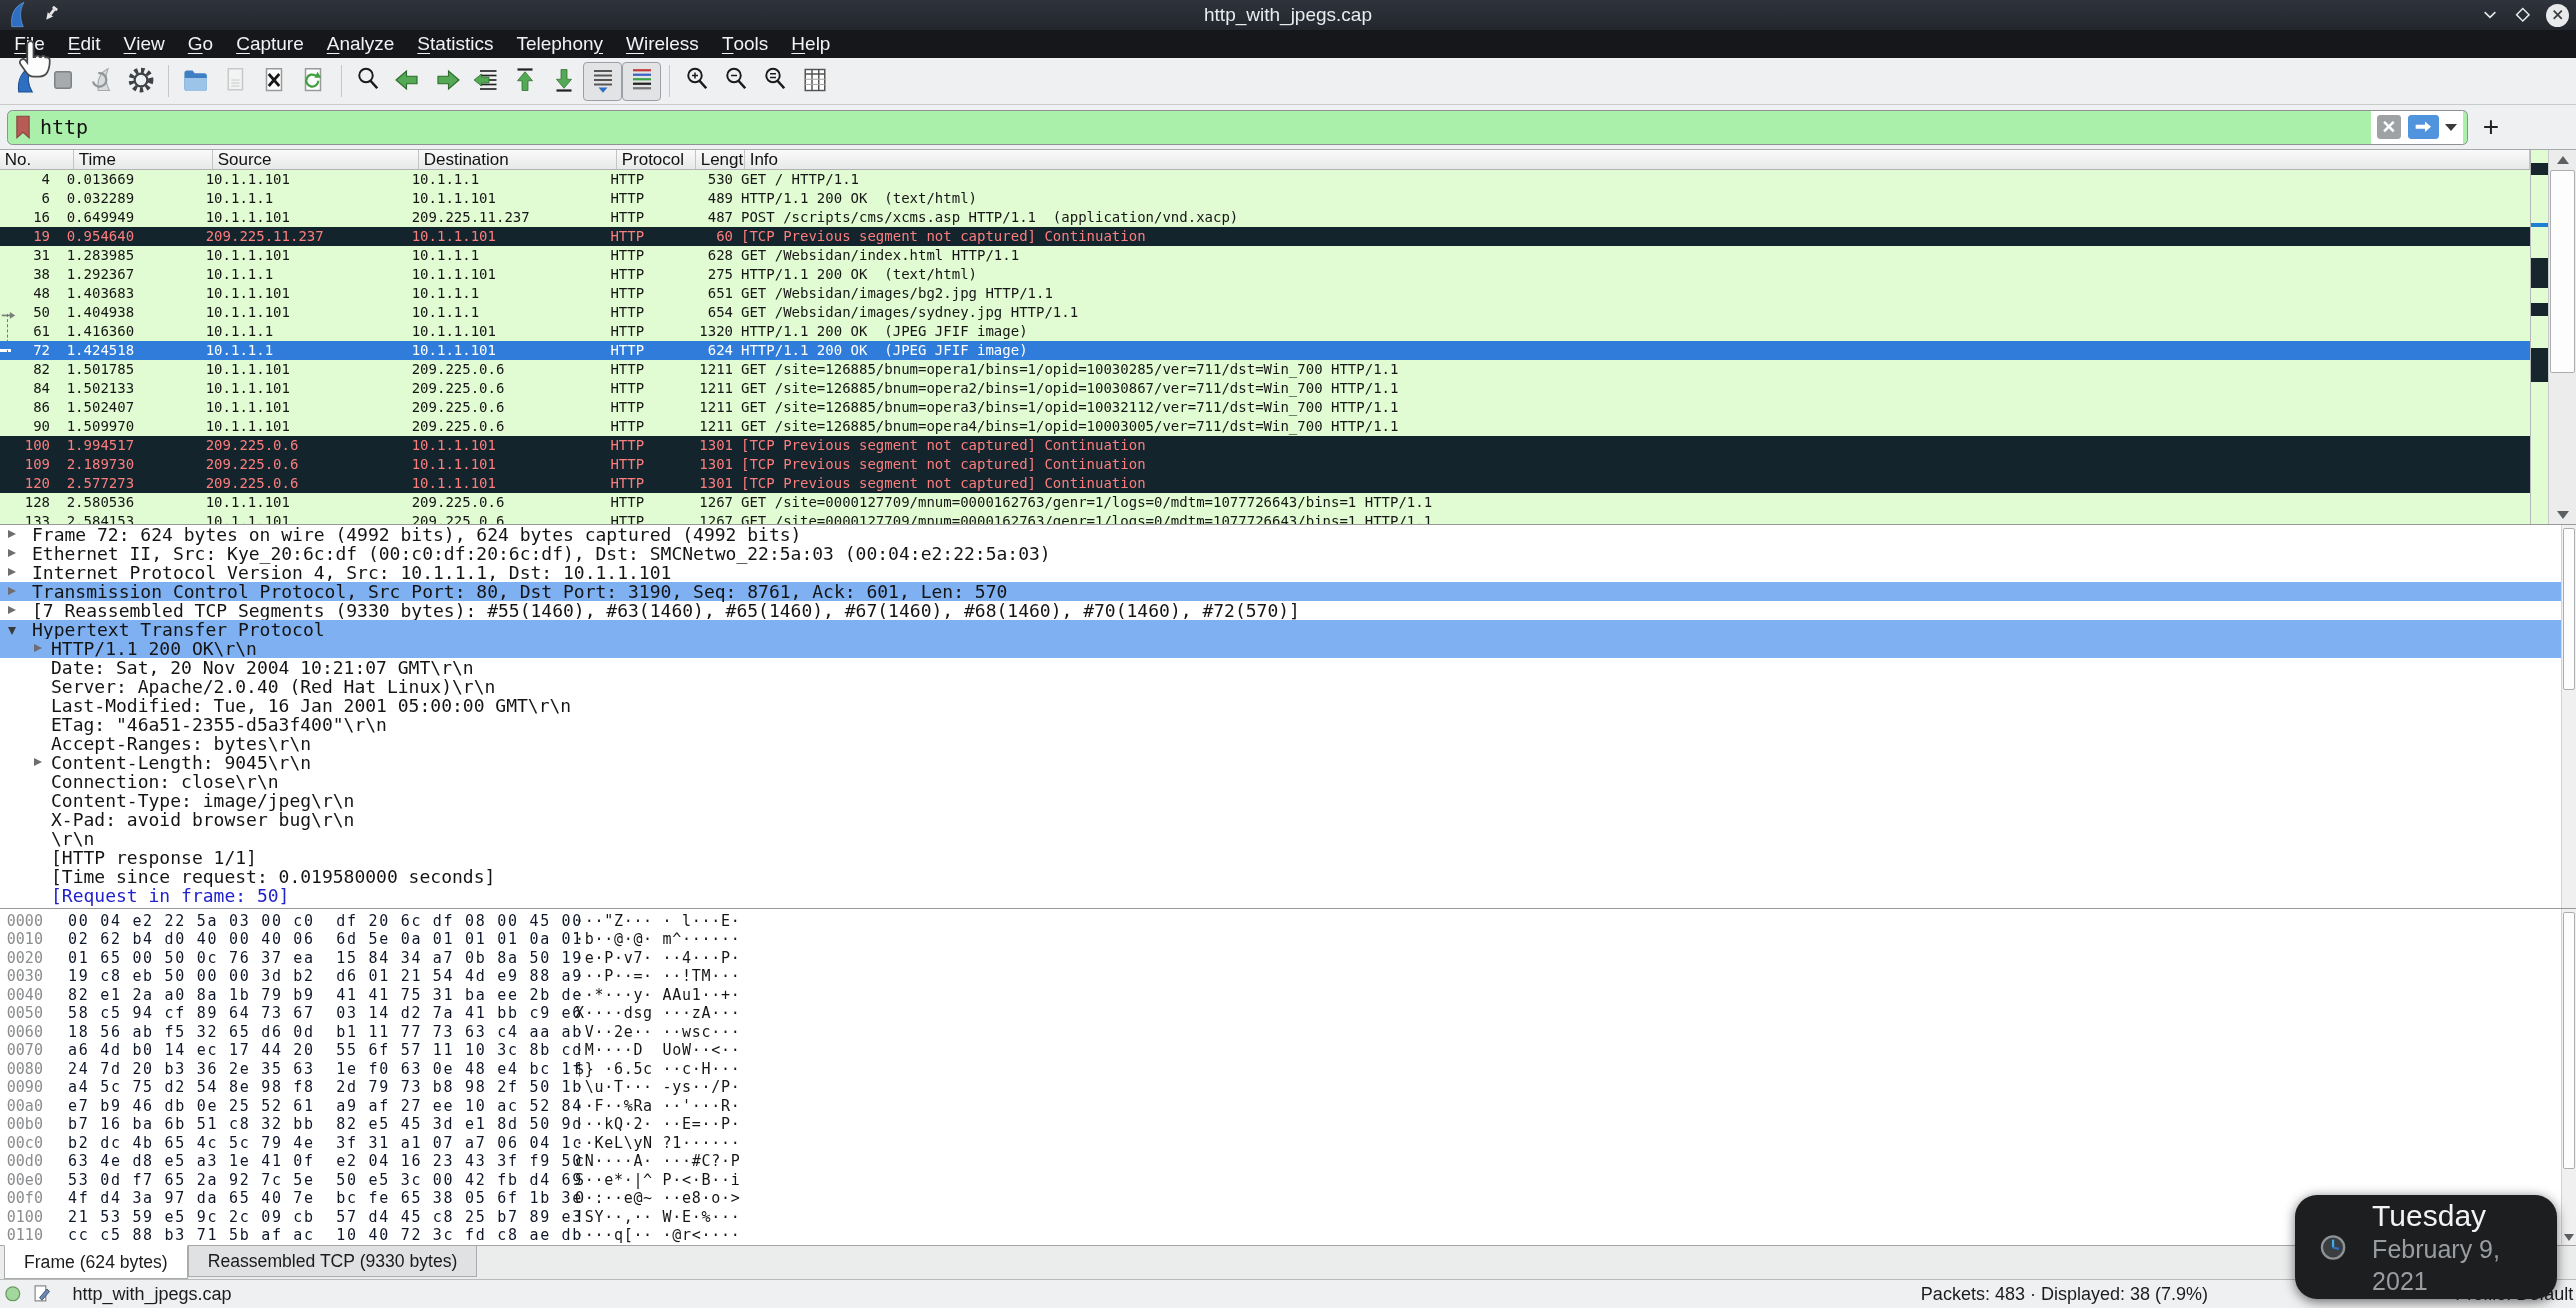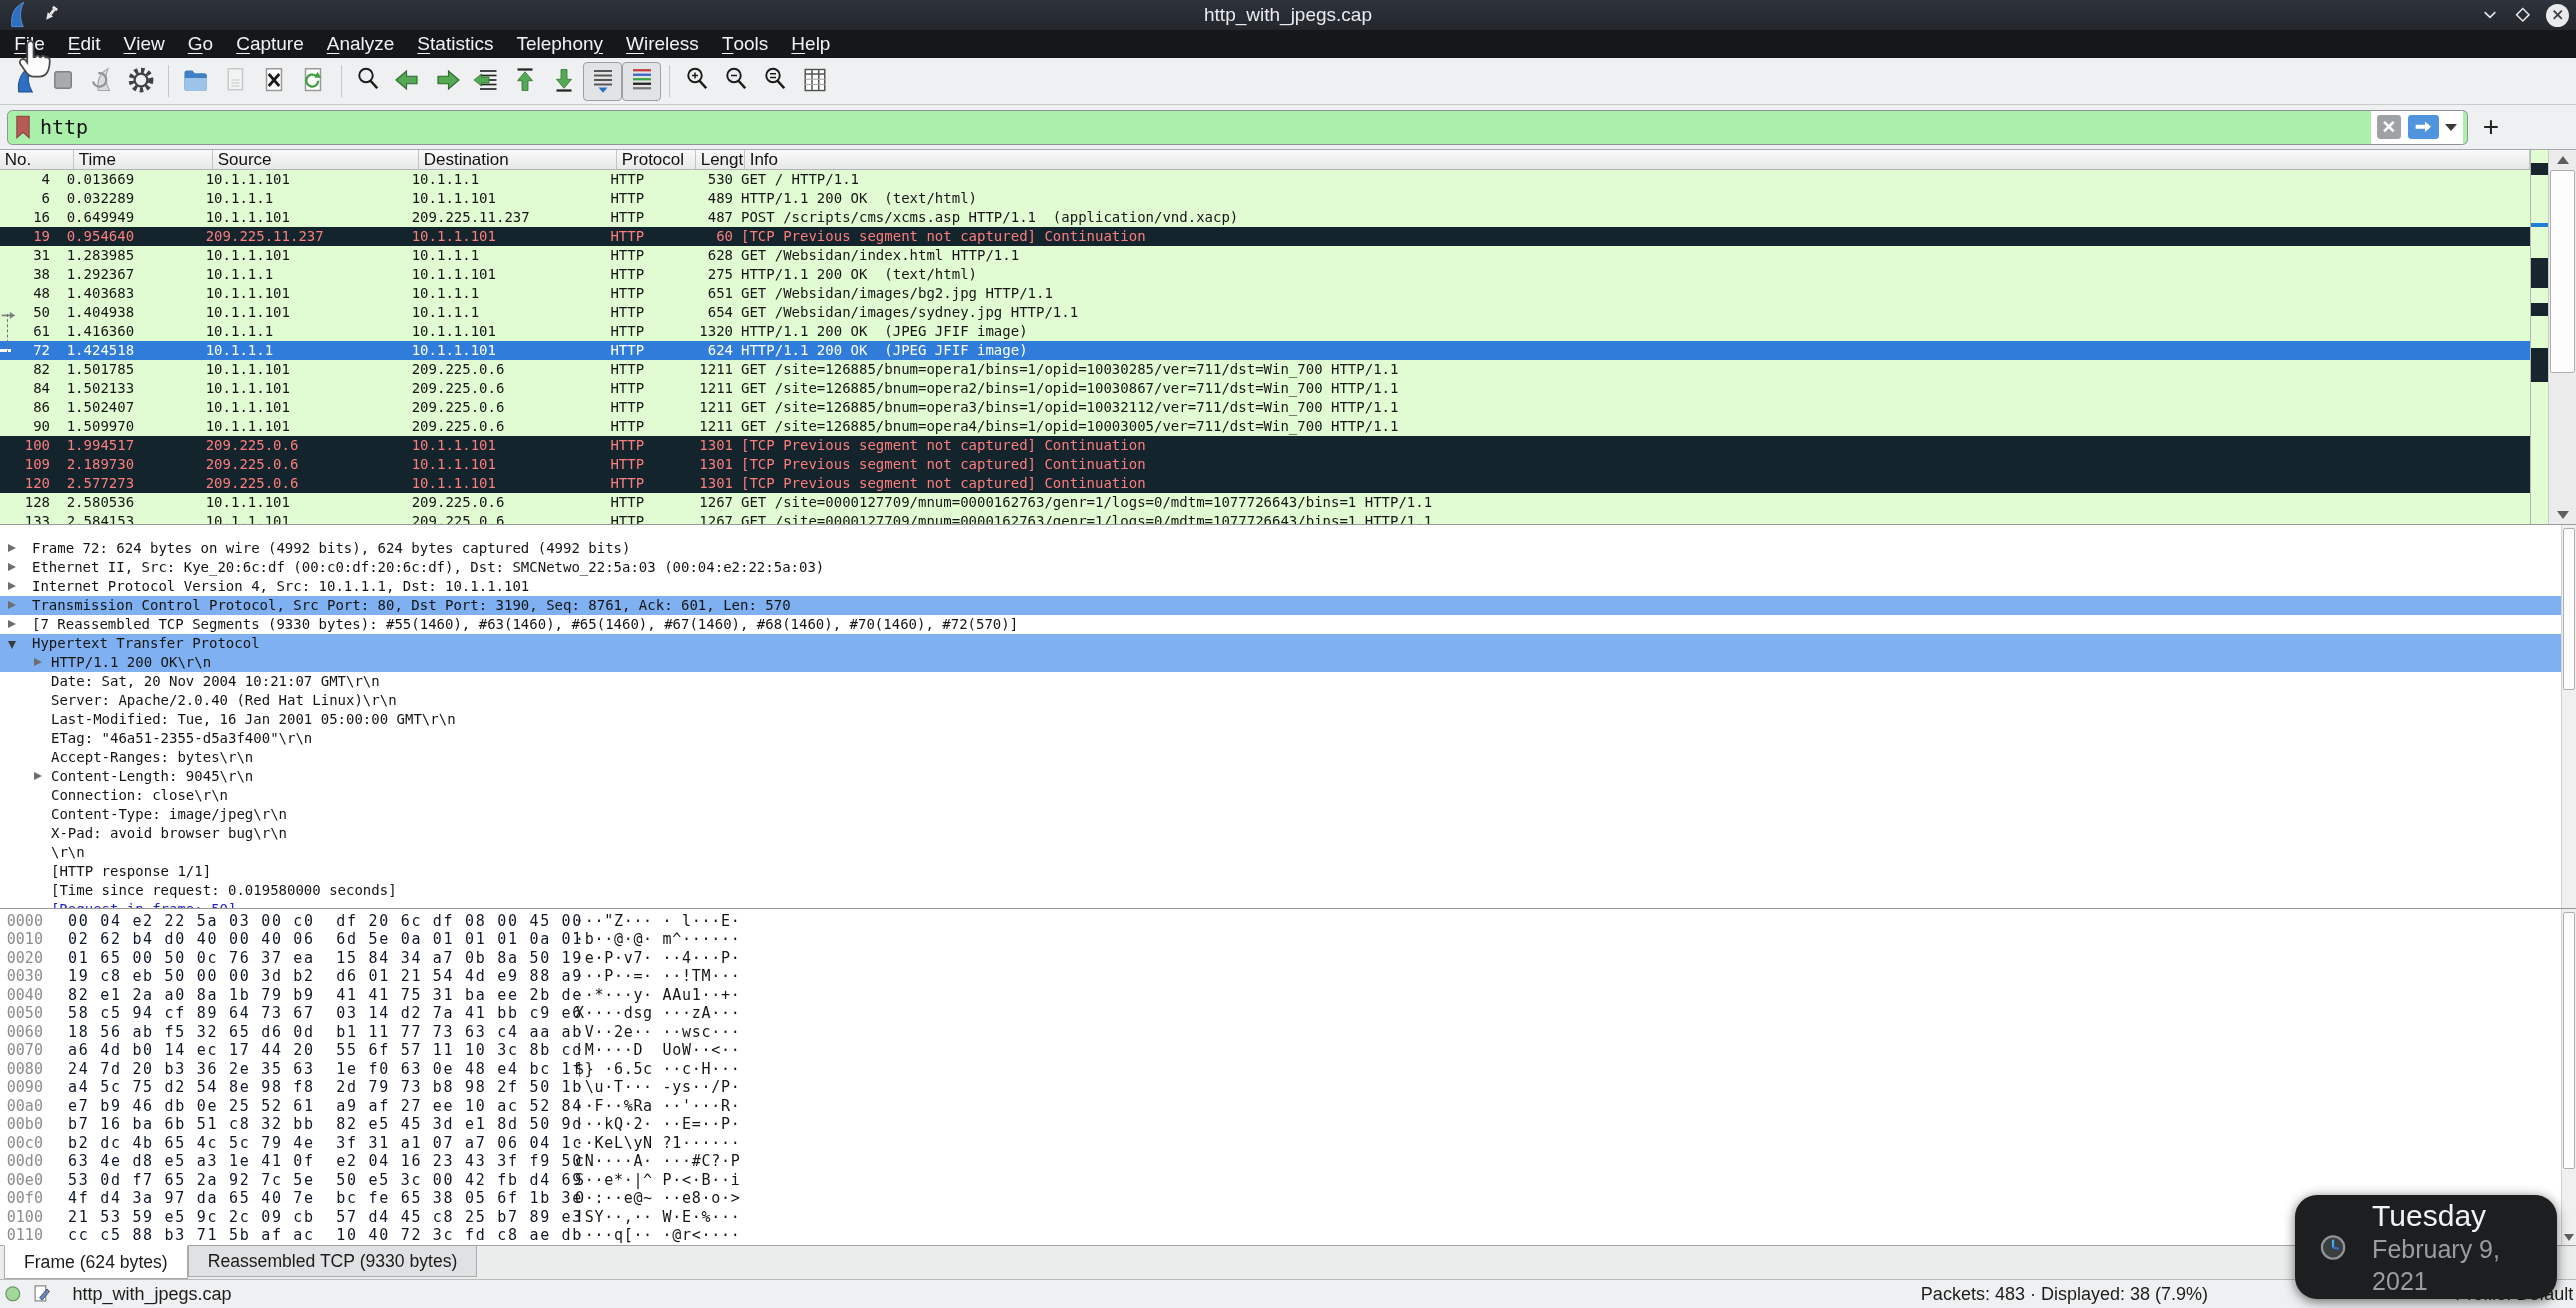--- a/index.html
+++ b/index.html
@@ -81,21 +81,21 @@
       #16262c 53%, #16262c 62%, #e1fbd2 62%, #e1fbd2 100%); }
   .vscroll { flex:0 0 28px; background:#ececec; border-left:0.7px solid #c9caca; position:relative; }
   .vs-arrow { position:absolute; left:0; width:100%; height:19px; display:flex; align-items:center; justify-content:center; }
   .vs-up { top:0; } .vs-down { bottom:0; }
   .tri-up { width:0; height:0; border-left:6px solid transparent; border-right:6px solid transparent; border-bottom:8px solid #5d6062; }
   .tri-down { width:0; height:0; border-left:6px solid transparent; border-right:6px solid transparent; border-top:8px solid #5d6062; }
   .vs-thumb { position:absolute; left:1.4px; right:1.4px; background:#fdfdfd; border:0.7px solid #adaeaf; border-radius:2px; }
 
   
   .details { height:384px; flex:0 0 384px; background:#fff; border-bottom:0.7px solid #999; display:flex; }
-  .det-main { flex:1; overflow:hidden; font-family:"DejaVu Sans Mono", monospace; font-size:14px; padding-top:14px; }
+  .det-main { flex:1; overflow:hidden; font-family:"DejaVu Sans Mono", monospace; font-size:18px; padding-top:0; }
   .drow { height:19px; line-height:19px; position:relative; white-space:pre; color:#141414; }
   .drow.hl { background:#7fb0f1; }
   .drow.link { color:#2222cc; }
   .dtext-0 { position:absolute; left:32px; } .dtext-1 { position:absolute; left:51px; }
   .darrow { position:absolute; top:4.7px; width:0; height:0; }
   .darrow.c { border-left:8px solid #6e6e6e; border-top:4.7px solid transparent; border-bottom:4.7px solid transparent; }
   .darrow.e { top:6.8px; border-top:8px solid #3a3a3a; border-left:4.7px solid transparent; border-right:4.7px solid transparent; }
   .da-0 { left:8px; } .da-1 { left:34px; }
   .thin-scroll { flex:0 0 15px; background:#f0f0f1; border-left:0.7px solid #d2d3d4; position:relative; }
 

